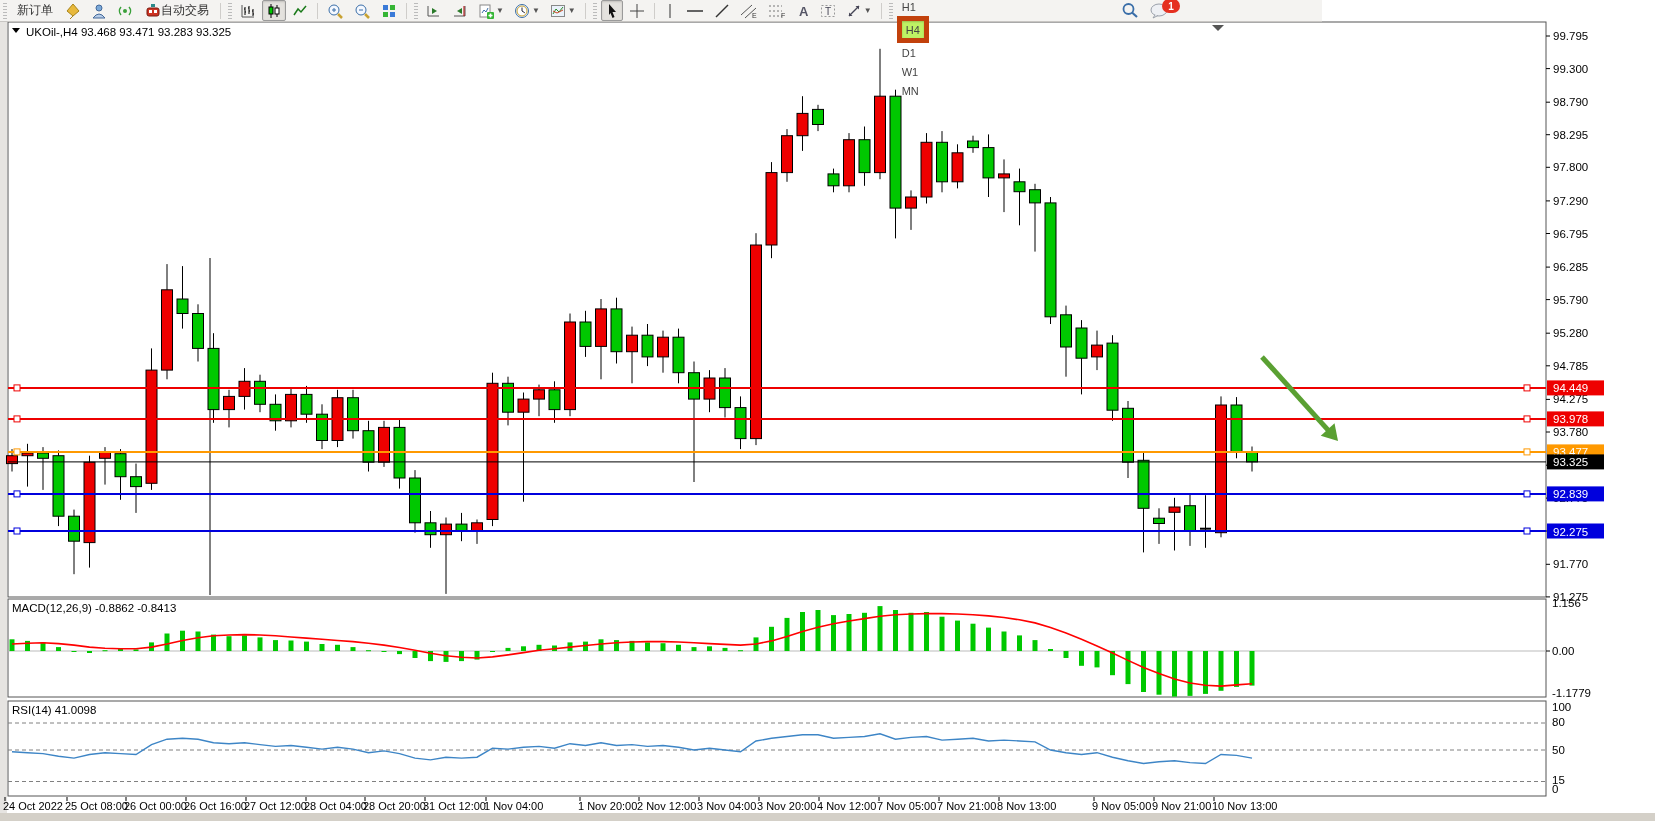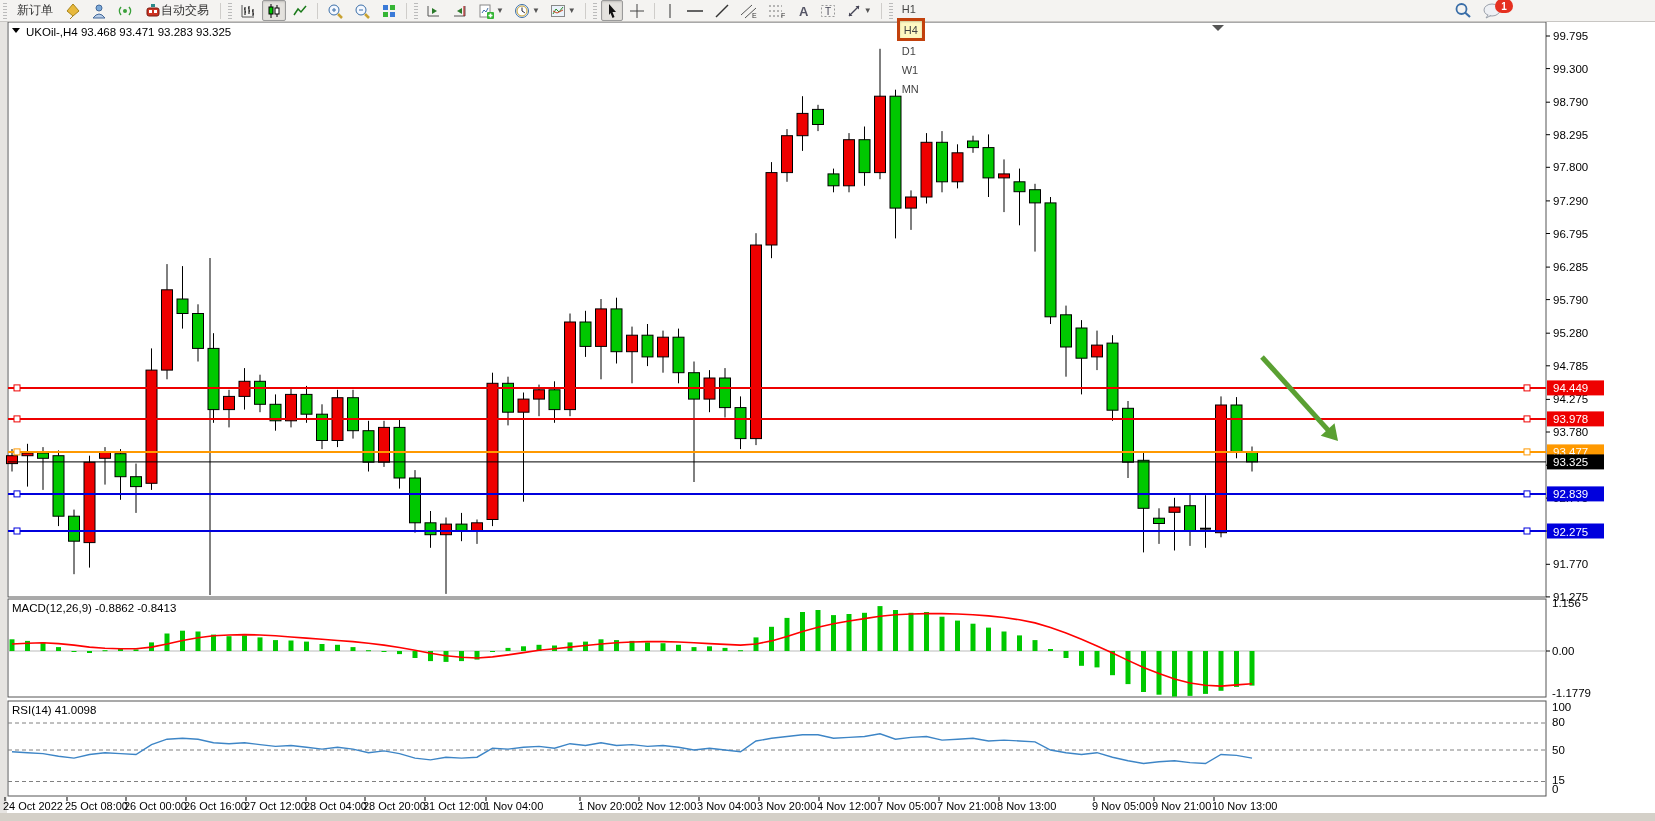--- a/index.html
+++ b/index.html
@@ -1,27 +1,27 @@
 <!DOCTYPE html>
 <html><head>
 <meta charset="utf-8">
 <style>
   html,body{margin:0;padding:0;background:#d4d0c8;font-family:"Liberation Sans",sans-serif;}
   #app{position:relative;width:1655px;height:821px;background:#ffffff;overflow:hidden;}
   
-  #toolbar{position:absolute;left:0;top:0;width:1655px;height:21px;background:#f4f3f1;
+  #toolbar{position:absolute;left:0;top:0;width:1322px;height:21px;background:#f4f3f1;
     border-bottom:1px solid #c8c6c3;display:flex;align-items:center;font-size:12px;color:#333;z-index:5;}
   .tb-btn{height:19px;display:flex;align-items:center;padding:0 3px;margin:0 1px;border:1px solid transparent;border-radius:2px;}
   .tb-btn.text{padding:0 5px;white-space:nowrap;}
   .tb-btn.active{border:1px solid #9a9a9a;background:#e4e2de;box-shadow:inset 0 1px 2px rgba(0,0,0,.15);}
   .tb-sep{width:1px;height:16px;background:#cfcdca;margin:0 4px;}
   .tb-grip{width:4px;height:16px;margin:0 3px;background:repeating-linear-gradient(#bbb 0 1px,transparent 1px 3px);}
   .tb-caret{font-size:8px;color:#555;margin-left:2px;}
   .tf-btn{height:17px;padding:0 4px;margin:0 1px;display:flex;align-items:center;font-size:11px;color:#444;border:1px solid transparent;}
-  .tf-btn.active{border:3px solid #c2410c;background:#fef9c3;box-shadow:inset 0 1px 2px rgba(0,0,0,.2);}
+  .tf-btn.active{border:5px solid #c2410c;background:#bef264;box-shadow:inset 0 1px 2px rgba(0,0,0,.2);}
   .tb-right{margin-left:auto;margin-right:148px;display:flex;align-items:center;position:relative;}
   .badge{position:absolute;top:-2px;right:-8px;min-width:14px;height:14px;border-radius:8px;background:#e53020;color:#fff;
     font-size:10px;font-weight:bold;display:flex;align-items:center;justify-content:center;padding:0 2px;}
   svg.icon{display:block;}
   
   #chartsvg{position:absolute;left:0;top:0;}
   text{font-family:"Liberation Sans",sans-serif;}
 </style>
 </head>
 <body>

